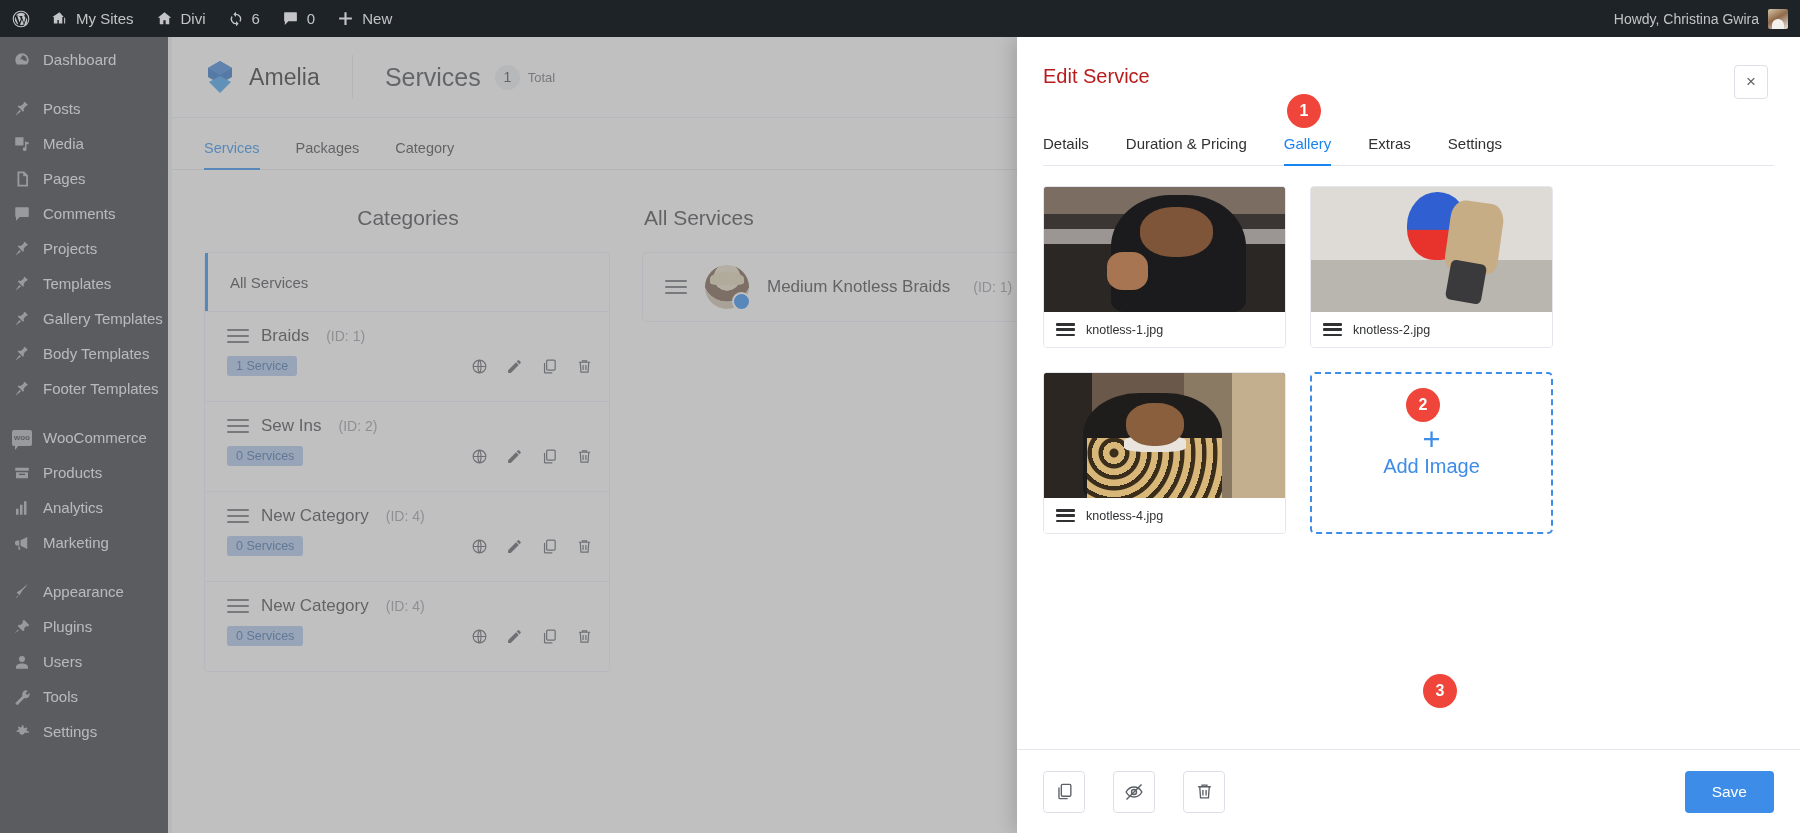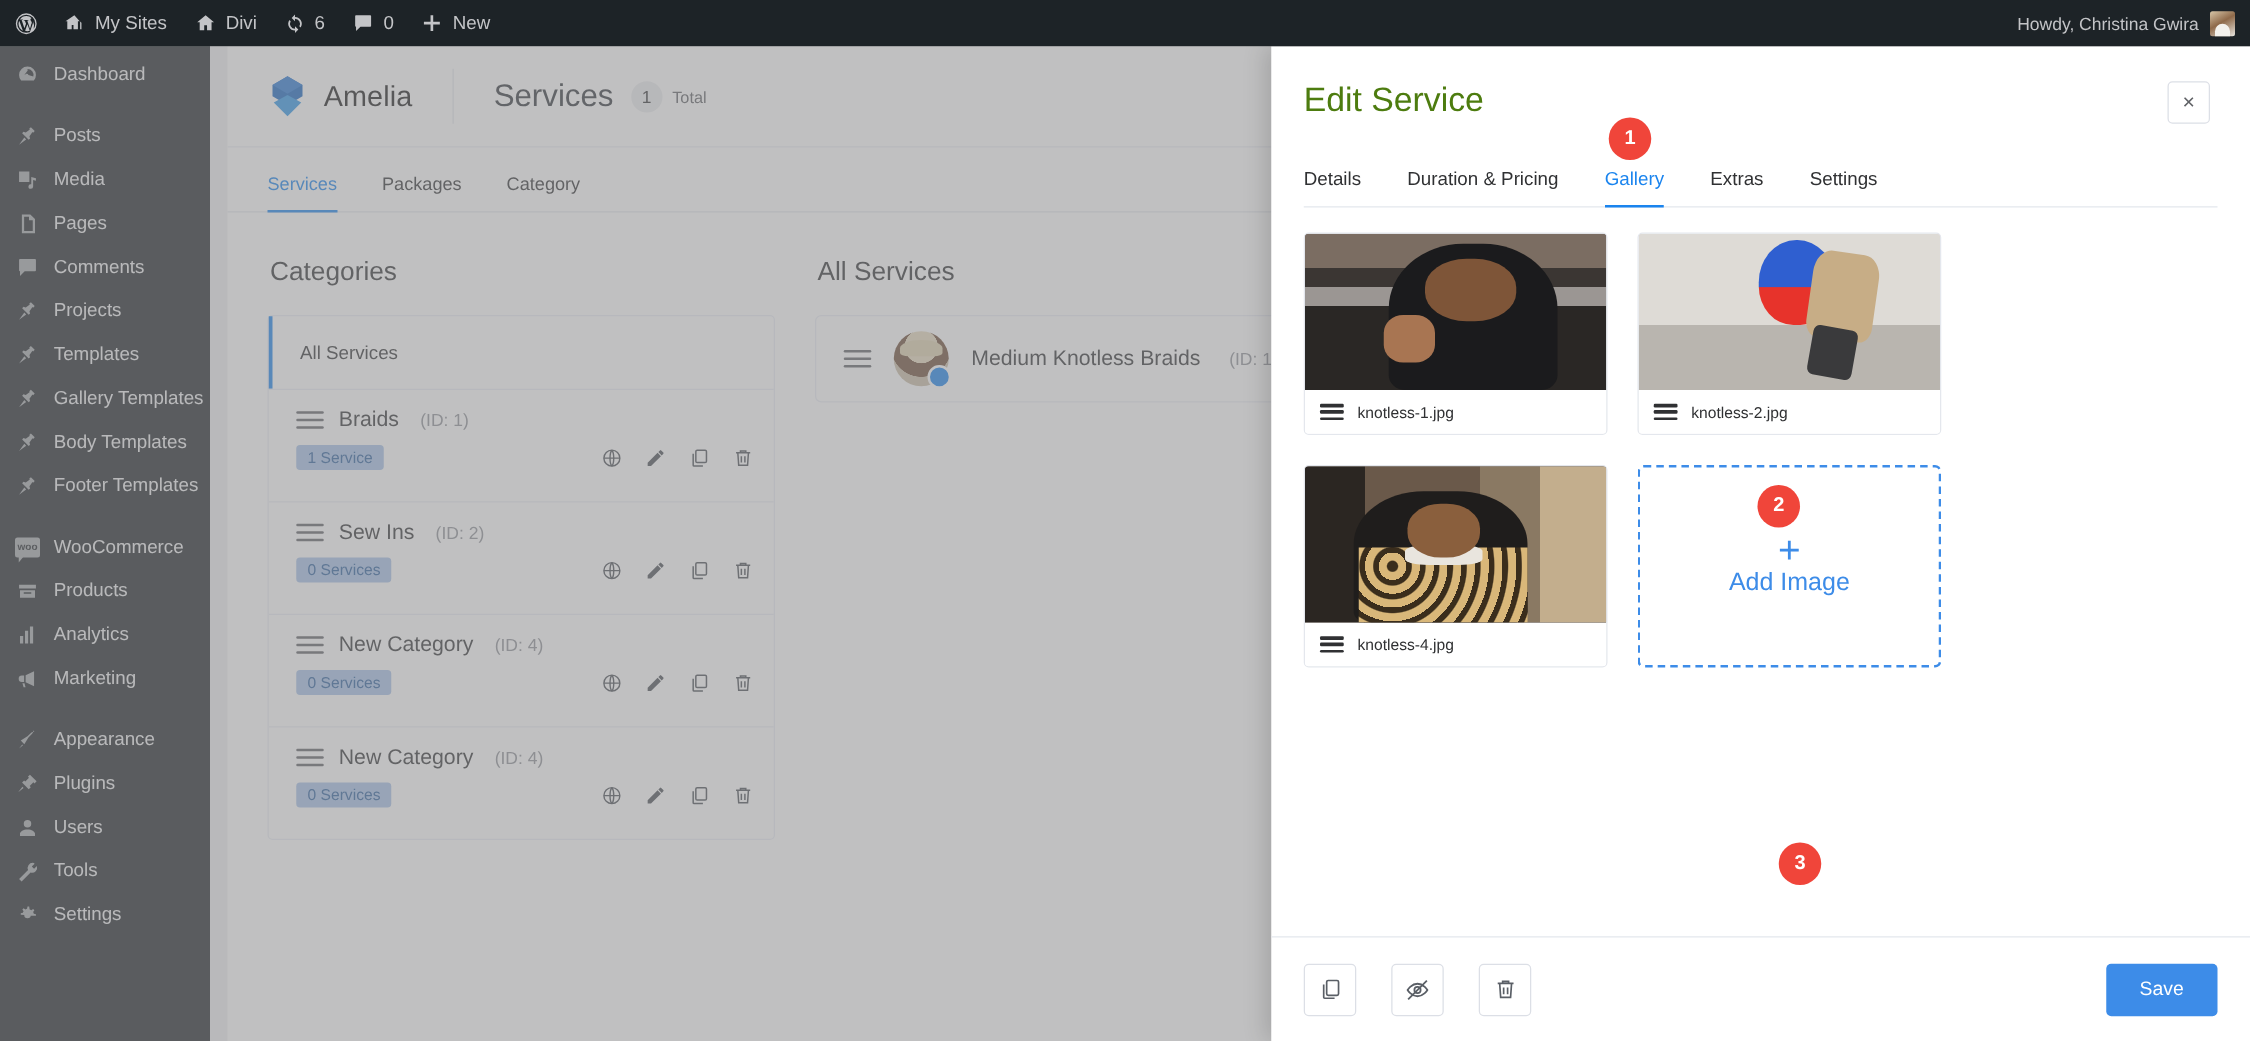--- a/index.html
+++ b/index.html
@@ -64,21 +64,21 @@
     content:""; position:absolute; left:3px; bottom:-4px;
     border-left:4px solid #a7aaad; border-bottom:5px solid transparent;
   }
 
   
   .content {
     position: absolute; top: 37px; left: 168px; width: 1632px; height: 796px;
     background: #f0f0f1; overflow: hidden;
   }
   .amelia-wrap {
-    position: absolute; left: 14px; top: 0px; width: 1400px; bottom: 0;
+    position: absolute; left: 4px; top: 0px; width: 1400px; bottom: 0;
     background: #fff;
   }
   .am-header {
     height: 81px; display: flex; align-items: center;
     padding: 0 32px; border-bottom: 1px solid #ebeef5;
   }
   .am-logo { display: flex; align-items: center; gap: 13px; }
   .am-logo-mark { width: 32px; height: 34px; }
   .am-logo-text { font-size: 23px; color: #1a1a1a; letter-spacing: .1px; }
   .am-divider { width: 1px; height: 44px; background: #e4e7ed; margin: 0 32px; }
@@ -94,21 +94,21 @@
     display: flex; gap: 36px; padding: 0 32px;
     border-bottom: 1px solid #e4e7ed; height: 52px; align-items: flex-end;
   }
   .am-tab {
     font-size: 14.5px; color: #303133; padding-bottom: 12px;
     border-bottom: 2px solid transparent; position: relative; top: 1px;
   }
   .am-tab.active { color: #1a84ee; border-bottom-color: #1a84ee; }
 
   .am-body { display: flex; padding: 22px 0 0 0; }
-  .panel-cats { width: 460px; padding: 0 22px 0 32px; }
+  .panel-cats { width: 460px; padding: 0 22px 0 32px; text-align: center; }
   .panel-services { flex: 1; padding: 0 24px 0 10px; }
   .panel-h { font-size: 21px; color: #303133; font-weight: 400; margin: 14px 0 22px 2px; }
 
   .cat-card { border: 1px solid #ebeef5; border-radius: 4px; background:#fff; }
   .cat-all {
     height: 58px; display: flex; align-items: center; padding-left: 22px;
     font-size: 15px; color: #303133; border-left: 3px solid #1a84ee;
   }
   .cat-row {
     padding: 14px 16px 12px 22px; border-top: 1px solid #ebeef5;
@@ -155,21 +155,21 @@
 
   
   .drawer {
     position: absolute; top: 37px; right: 0; width: 783px; height: 796px;
     background: #fff; z-index: 58; display: flex; flex-direction: column;
     box-shadow: -4px 0 18px rgba(0,0,0,.16);
   }
   .dw-head {
     padding: 28px 32px 0 26px; display: flex; align-items: flex-start;
   }
-  .dw-title { font-size: 27px; color: #4d7c0f; font-weight: 400; }
+  .dw-title { font-size: 20px; color: #b91c1c; font-weight: 400; }
   .dw-close {
     margin-left: auto; width: 34px; height: 34px; border: 1px solid #dcdfe6;
     border-radius: 4px; background: #fff; color: #606266;
     display: flex; align-items: center; justify-content: center; font-size: 17px;
   }
   .dw-tabs {
     margin: 23px 26px 0 26px; border-bottom: 1px solid #e4e7ed;
     display: flex; gap: 37px; height: 44px; align-items: flex-end;
     position: relative;
   }

